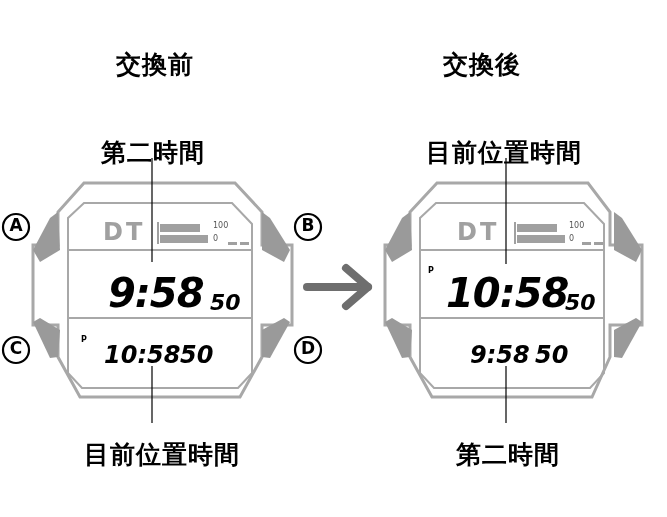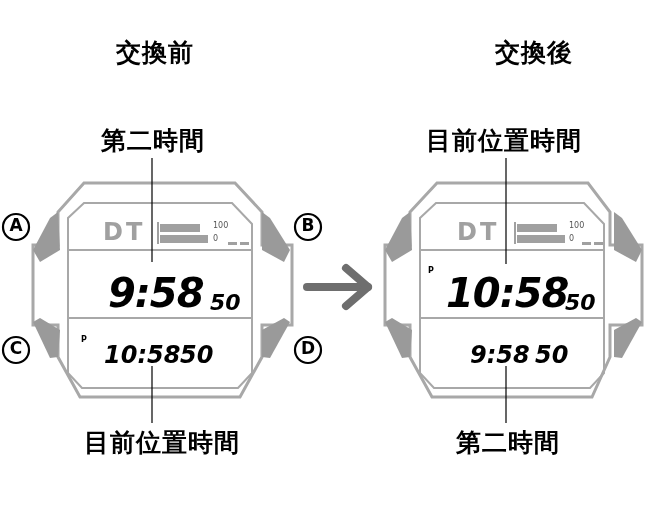--- a/index.html
+++ b/index.html
@@ -1,26 +1,26 @@
 <!DOCTYPE html>
 <html><head>
   <meta charset="utf-8">
   <style>
     html, body { margin: 0; padding: 0; background: #ffffff; }
     body { width: 667px; height: 517px; position: relative; overflow: hidden; font-family: "DejaVu Sans", sans-serif; color: #000; }
-    .label { position: absolute; font-size: 25px; font-weight: bold; white-space: nowrap; transform: translateX(-50%); letter-spacing: 1px; }
+    .label { position: absolute; font-size: 25px; font-weight: bold; white-space: nowrap; transform: translateX(-50%); letter-spacing: 1px; margin-top: 12px; }
     .watch { position: absolute; top: 0; left: 0; width: 667px; height: 517px; }
     svg { position: absolute; left: 0; top: 0; }
     .lcd-big { font-family: "DejaVu Sans", sans-serif; font-weight: bold; font-style: italic; margin-top: 8px; }
   </style>
 </head>
 <body>
 
 <div class="label" style="left:155px; top:36px;">交換前</div>
-<div class="label" style="left:534px; top:36px;">交換後</div>
+<div class="label" style="left:482px; top:36px;">交換後</div>
 
 <div class="label" style="left:153px; top:124px;">第二時間</div>
 <div class="label" style="left:504px; top:124px;">目前位置時間</div>
 
 <div class="label" style="left:162px; top:426px;">目前位置時間</div>
 <div class="label" style="left:508px; top:426px;">第二時間</div>
 
 <div class="watch">
   <svg width="667" height="517" viewBox="0 0 667 517">
 

